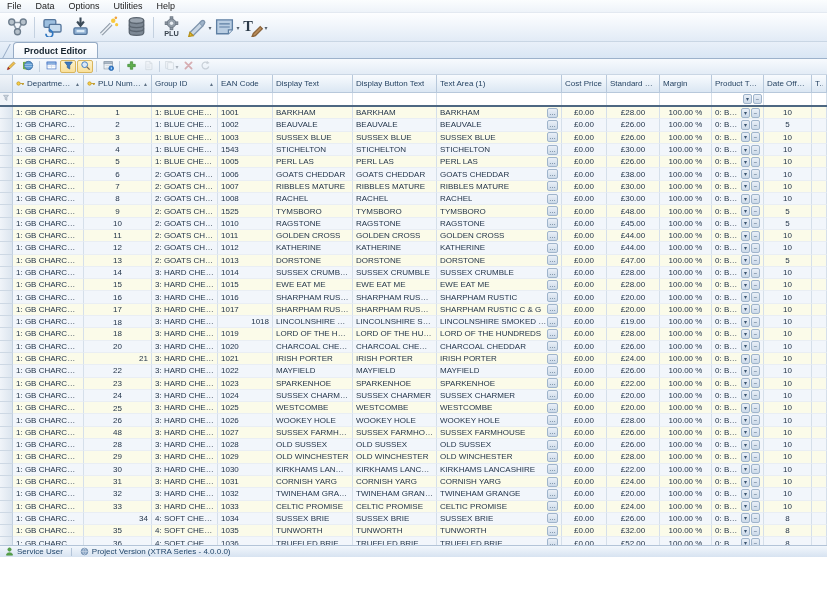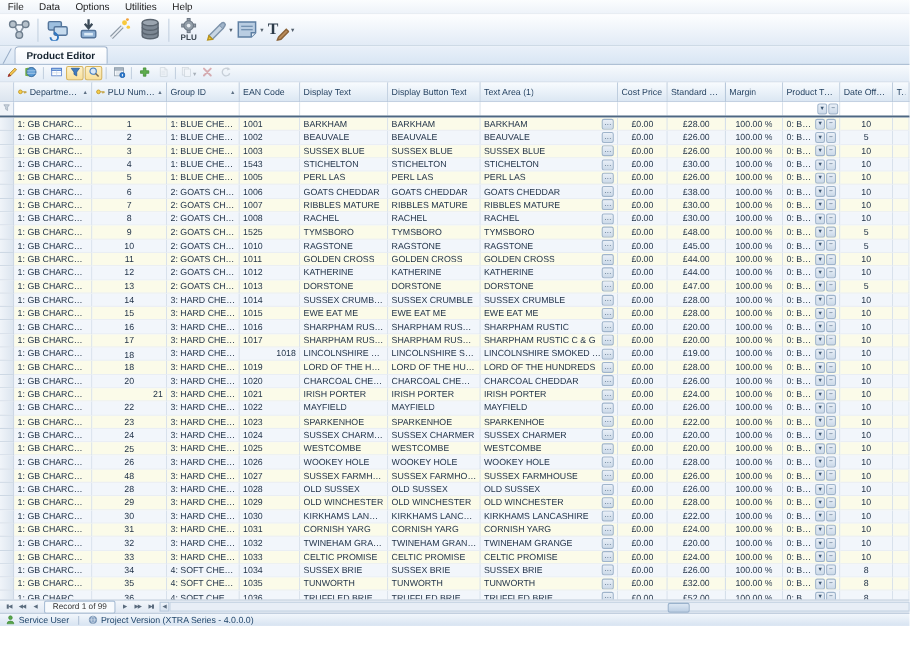--- a/index.html
+++ b/index.html
@@ -1851,21 +1851,21 @@
         </div>
         <div class="cell al-l" style="width: 15px; flex: 0 0 15px;">
           <span class="txt"></span>
         </div>
       </div>
       <div class="row even">
         <div class="ind"></div>
         <div class="cell al-c" style="width: 71px; flex: 0 0 71px;">
           <span class="txt">1: GB CHARCUTE…</span>
         </div>
-        <div class="cell al-c" style="width: 68px; flex: 0 0 68px;">
+        <div class="cell al-c" style="width: 68px; flex: 0 0 68px; justify-content: flex-end;">
           <span class="txt">34</span>
         </div>
         <div class="cell al-c" style="width: 66px; flex: 0 0 66px;">
           <span class="txt">4: SOFT CHEESE</span>
         </div>
         <div class="cell al-l" style="width: 55px; flex: 0 0 55px;">
           <span class="txt">1034</span>
         </div>
         <div class="cell al-l" style="width: 80px; flex: 0 0 80px;">
           <span class="txt">SUSSEX BRIE</span>
@@ -1983,33 +1983,20 @@
         </div>
         <div class="cell al-c" style="width: 48px; flex: 0 0 48px;">
           <span class="txt">8</span>
         </div>
         <div class="cell al-l" style="width: 15px; flex: 0 0 15px;">
           <span class="txt"></span>
         </div>
       </div>
     </div>
 
-  <div class="record-bar" id="recbar">
-      <span class="vcr">▮◀</span>
-      <span class="vcr">◀◀</span>
-      <span class="vcr">◀</span>
-      <span class="reclabel">Record 1 of 99</span>
-      <span class="vcr">▶</span>
-      <span class="vcr">▶▶</span>
-      <span class="vcr">▶▮</span>
-      <span class="scroll-left">◀</span>
-      <div class="hscroll">
-        <div class="hthumb"></div>
-      </div>
-    </div>
 
   <div class="statusbar">
     <span class="sicon">
       <svg viewBox="0 0 16 16">
           <circle cx="8" cy="4.5" r="3" fill="#57a64a" stroke="#3e8636"></circle>
           <path d="M2.5 14.5 a5.5 4.5 0 0 1 11 0 Z" fill="#57a64a" stroke="#3e8636"></path>
         </svg>
     </span>
     <span>Service User</span>
     <span class="stsep"></span>

